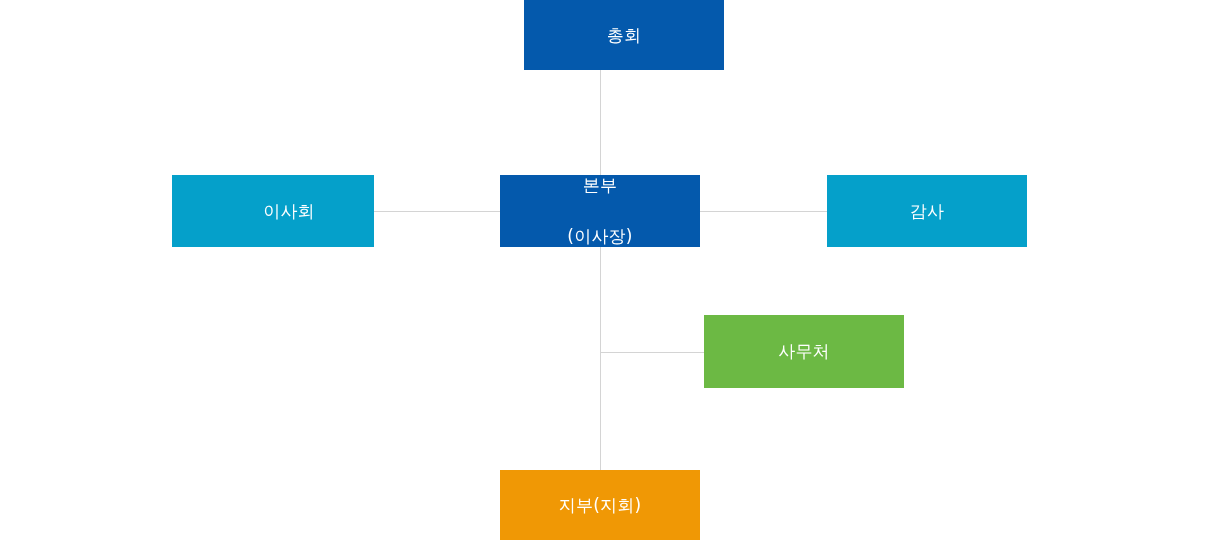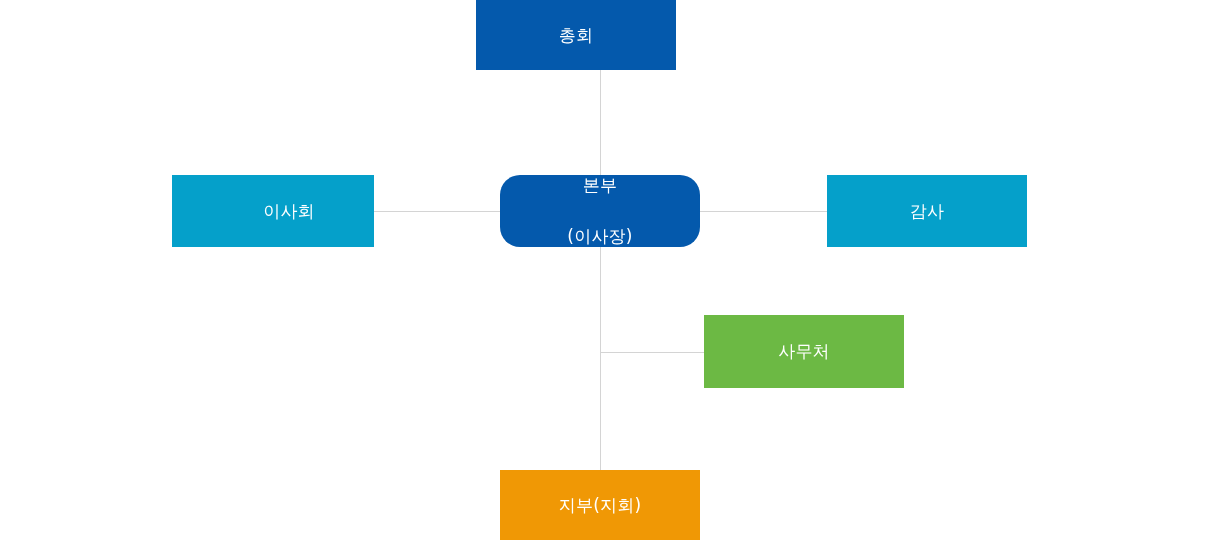--- a/index.html
+++ b/index.html
@@ -45,23 +45,23 @@
     z-index: 1;
   }
   .connector.v {
     width: 1px;
   }
   .connector.h {
     height: 1px;
   }
 
   
-  #node-general-assembly { left: 476px; top: 0px;   width: 200px; height: 70px; }
+  #node-general-assembly { left: 524px; top: 0px;   width: 200px; height: 70px; }
   #node-board            { left: 172px; top: 175px; width: 202px; height: 72px; padding-left: 32px; }
-  #node-headquarters     { left: 500px; top: 175px; width: 200px; height: 72px; border-radius: 20px; }
+  #node-headquarters     { left: 500px; top: 175px; width: 200px; height: 72px; }
   #node-auditor          { left: 827px; top: 175px; width: 200px; height: 72px; }
   #node-secretariat      { left: 704px; top: 315px; width: 200px; height: 73px; }
   #node-branch           { left: 500px; top: 470px; width: 200px; height: 70px; align-items: center; }
 
   
   #connector-assembly-to-hq      { left: 600px; top: 70px;  height: 105px; }
   #connector-hq-to-branch        { left: 600px; top: 247px; height: 223px; }
   #connector-board-to-hq         { left: 374px; top: 211px; width: 126px; }
   #connector-hq-to-auditor       { left: 700px; top: 211px; width: 127px; }
   #connector-trunk-to-secretariat{ left: 600px; top: 352px; width: 104px; }

